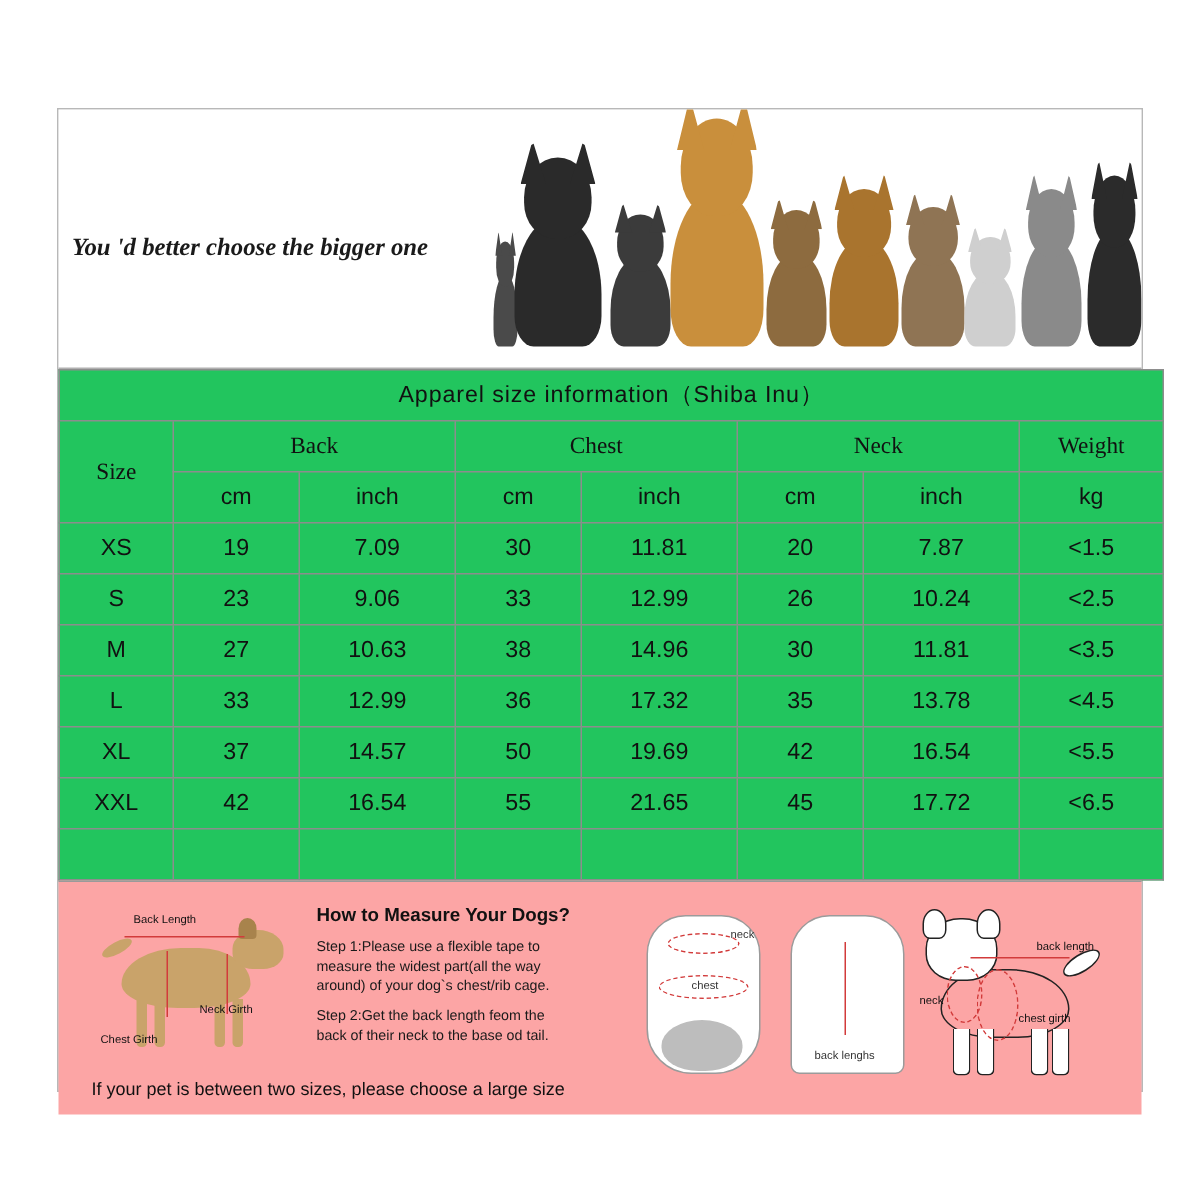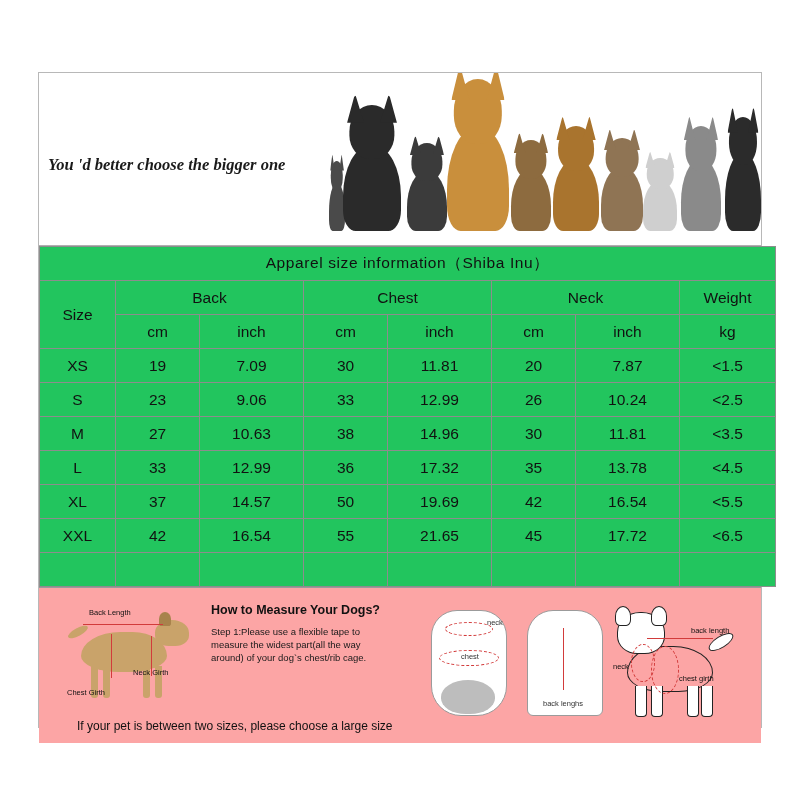--- a/index.html
+++ b/index.html
@@ -133,20 +133,21 @@
   }
   .tbl-title td {
     font-size: 17px;
     font-weight: bold;
     height: 36px;
     letter-spacing: 0.6px;
   }
   .grp-head td {
     font-size: 15.5px;
     height: 30px;
+    font-family: Liberation Serif, serif;
   }
   .unit-row td {
     font-size: 14.5px;
     height: 28px;
   }
   .col-size { width: 76px; }
   .col-n    { width: 84px; }
   .col-i    { width: 104px; }
   .col-w    { width: 96px; }
   td.size-cell { font-size: 16px; }
@@ -180,21 +181,20 @@
   }
   .step1 { top: 38px; }
   .step2 { top: 84px; }
 
   .footnote {
     position: absolute;
     left: 22px;
     bottom: 10px;
     font-size: 12px;
     color: #111;
-    margin-left: 16px;
   }
 
   
   .dogdiag {
     position: absolute;
     left: 20px;
     top: 18px;
     width: 146px;
     height: 108px;
   }
@@ -514,20 +514,21 @@
         <div class="measure-line" style="left:24px; top:18px; width:80px;"></div>
         <div class="measure-line" style="left:92px; top:30px; width:0; height:40px; border-top:none; border-left:1px solid #d23b3b;"></div>
         <div class="measure-line" style="left:52px; top:28px; width:0; height:44px; border-top:none; border-left:1px solid #d23b3b;"></div>
         <div class="lbl lbl-back">Back Length</div>
         <div class="lbl lbl-neck">Neck Girth</div>
         <div class="lbl lbl-chest">Chest Girth</div>
       </div>
 
       <div class="how-title">How to Measure Your Dogs?</div>
       <div class="step step1">Step 1:Please use a flexible tape to measure the widest part(all the way around) of your dog`s chest/rib cage.</div>
+      <div class="step step2">Step 2:Get the back length feom the back of their neck to the base od tail.</div>
 
       <div class="vest vest-a"></div>
       <div class="vest-foot"></div>
       <div class="dash-e" style="left:406px; top:34px; width:46px; height:12px;"></div>
       <div class="dash-e" style="left:400px; top:62px; width:58px; height:14px;"></div>
       <div class="vest-lbl" style="left:448px; top:30px;">neck</div>
       <div class="vest-lbl" style="left:422px; top:64px;">chest</div>
 
       <div class="vest vest-b"></div>
       <div class="measure-line" style="left:524px; top:40px; width:0; height:62px; border-top:none; border-left:1px solid #d23b3b;"></div>

